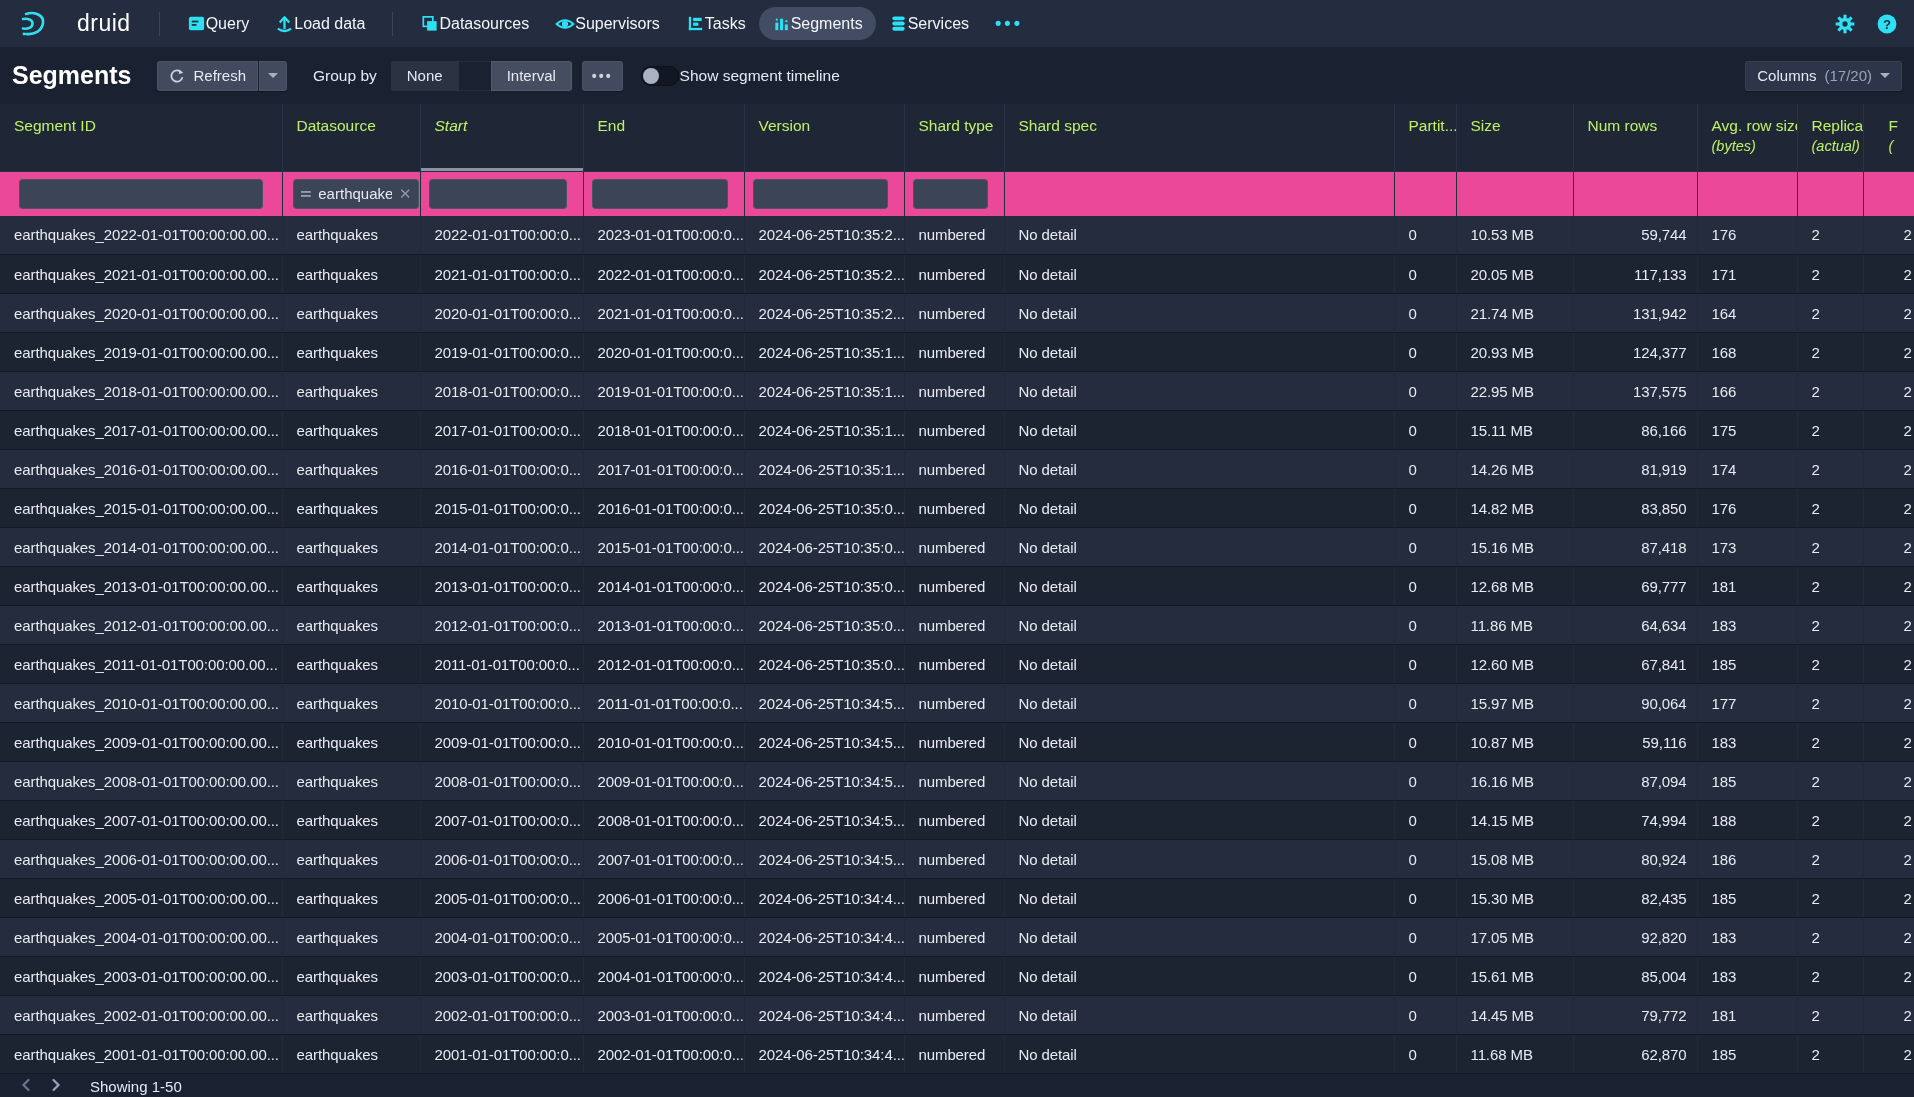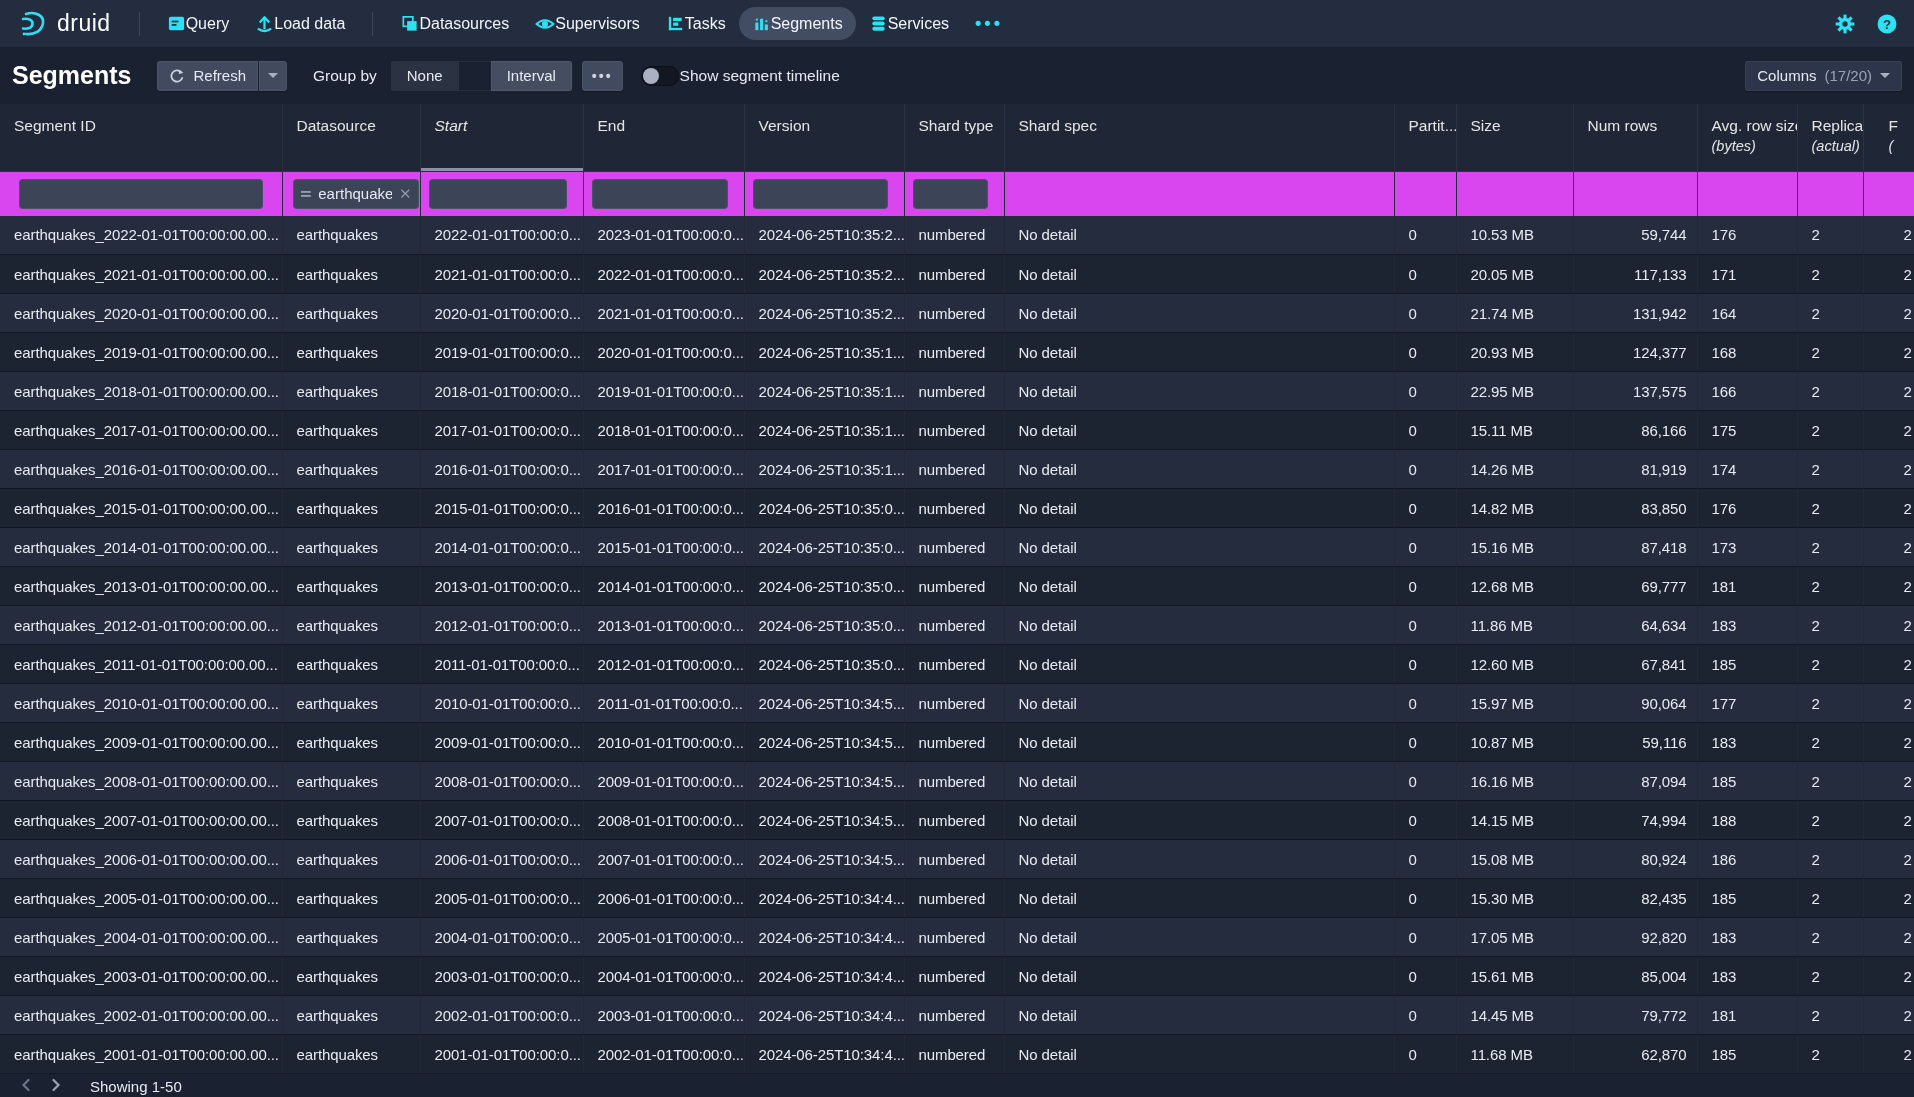--- a/index.html
+++ b/index.html
@@ -2,21 +2,21 @@
 <html><head>
 <meta charset="utf-8">
 <style>
   * { box-sizing: border-box; margin: 0; padding: 0; }
   html,body { width:1914px; height:1097px; overflow:hidden; background:#1a2130;
     font-family:"Liberation Sans", sans-serif; color:#e6eaf2; }
 
   
   .navbar { height:47px; background:#232d3f; display:flex; align-items:center; padding:0 16px; }
   .brand { display:flex; align-items:center; gap:9px; margin-right:14px; }
-  .brand-text { font-size:23px; color:#ffffff; letter-spacing:.5px; }
+  .brand-text { font-size:23px; color:#ffffff; letter-spacing:.5px;margin-left:20px; }
   .nav-sep { width:1px; height:24px; background:#3a4458; margin:0 14px; }
   .nav-item { display:flex; align-items:center; padding:7px 13px; font-size:16px;
     color:#f2f5f9; cursor:pointer; border-radius:18px; white-space:nowrap; }
   .nav-item.active { background:#424d64; }
   .nav-right { margin-left:auto; display:flex; align-items:center; gap:20px; }
   .dots { letter-spacing:3px; color:#2de1f3; font-size:18px; font-weight:bold; }
 
   
   .toolbar { height:57px; display:flex; align-items:center; padding:0 12px; }
   .page-title { font-size:25px; font-weight:700; color:#ffffff; margin-right:26px; }
@@ -41,26 +41,26 @@
   .toggle-knob { position:absolute; top:2px; left:2px; width:16px; height:16px; border-radius:50%;
     background:#a9b1c3; }
   .timeline-label { font-size:15.5px; margin-left:1px; }
   .columns-btn { margin-left:auto; background:#2d354a; border-radius:3px; }
   .muted { color:#9aa3b6; }
 
   
   .table-wrap { width:1914px; overflow:hidden; }
   table { border-collapse:collapse; table-layout:fixed; width:1943px; }
   thead th { height:67px; background:#1f2737; text-align:left; vertical-align:top;
-    font-weight:400; font-size:15.5px; color:#e5e5e5; padding:13px 4px 0 14px;
+    font-weight:400; font-size:15.5px; color:#bef264; padding:13px 4px 0 14px;
     border-right:1px solid #2a3245; border-bottom:1px solid #2a3245; overflow:hidden;
     white-space:nowrap; cursor:pointer; }
   thead th .sub { font-style:italic; font-size:14.5px; margin-top:3px; }
   thead th.sorted { box-shadow:inset 0 -3px 0 #8a92a4;font-style:italic; }
-  .filter-cell { height:44px; background:#d946ef; border-right:1px solid #242c3c;
+  .filter-cell { height:44px; background:#ec4899; border-right:1px solid #242c3c;
     padding:7px 4px 7px 4px; vertical-align:middle; }
   .filter-input { height:30px; width:calc(100% - 16px); margin-left:4px; background:#3c4458;
     border:none; border-radius:4px; box-shadow:inset 0 0 0 1px rgba(255,255,255,.08);
     color:#e6eaf2; font-size:15px; padding:0 8px; font-family:inherit; }
   .filter-input.first { width:244px; margin-left:15px; }
   .chip { height:30px; width:126px; margin-left:6px; background:#3c4458; border-radius:4px;
     box-shadow:inset 0 0 0 1px rgba(255,255,255,.08); display:flex; align-items:center;
     gap:7px; padding:0 7px; cursor:pointer; }
   .chip-text { font-size:15px; color:#e6eaf2; white-space:nowrap; overflow:hidden; max-width:76px; }
   .chip-x { color:#8d96a8; font-size:15px; margin-left:auto; cursor:pointer; }

